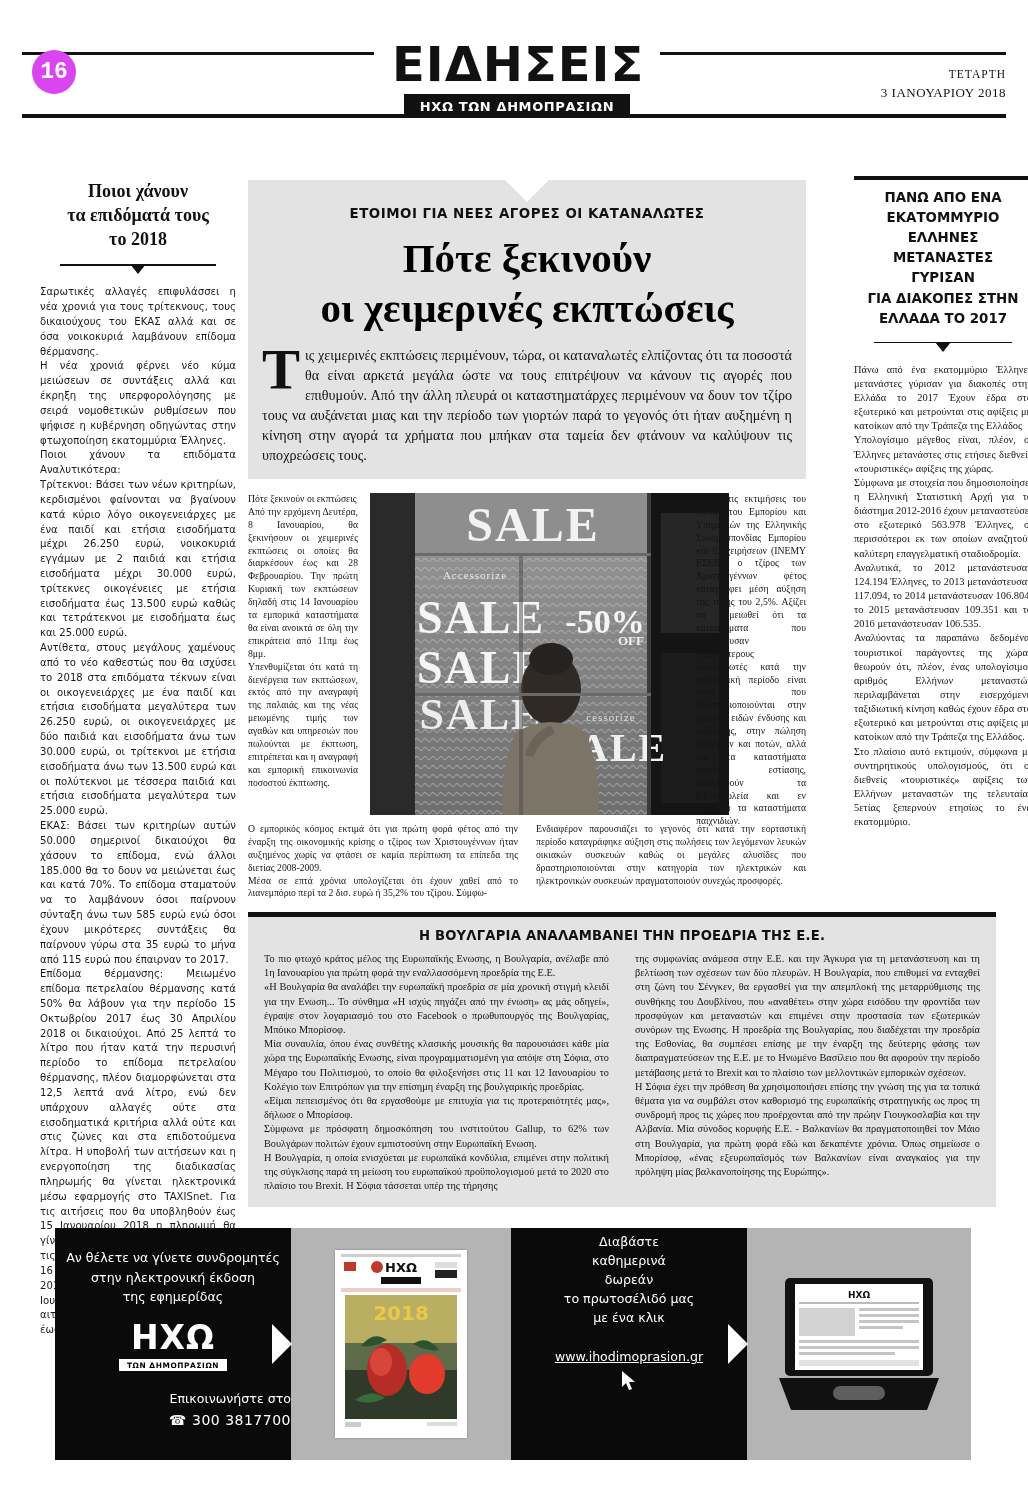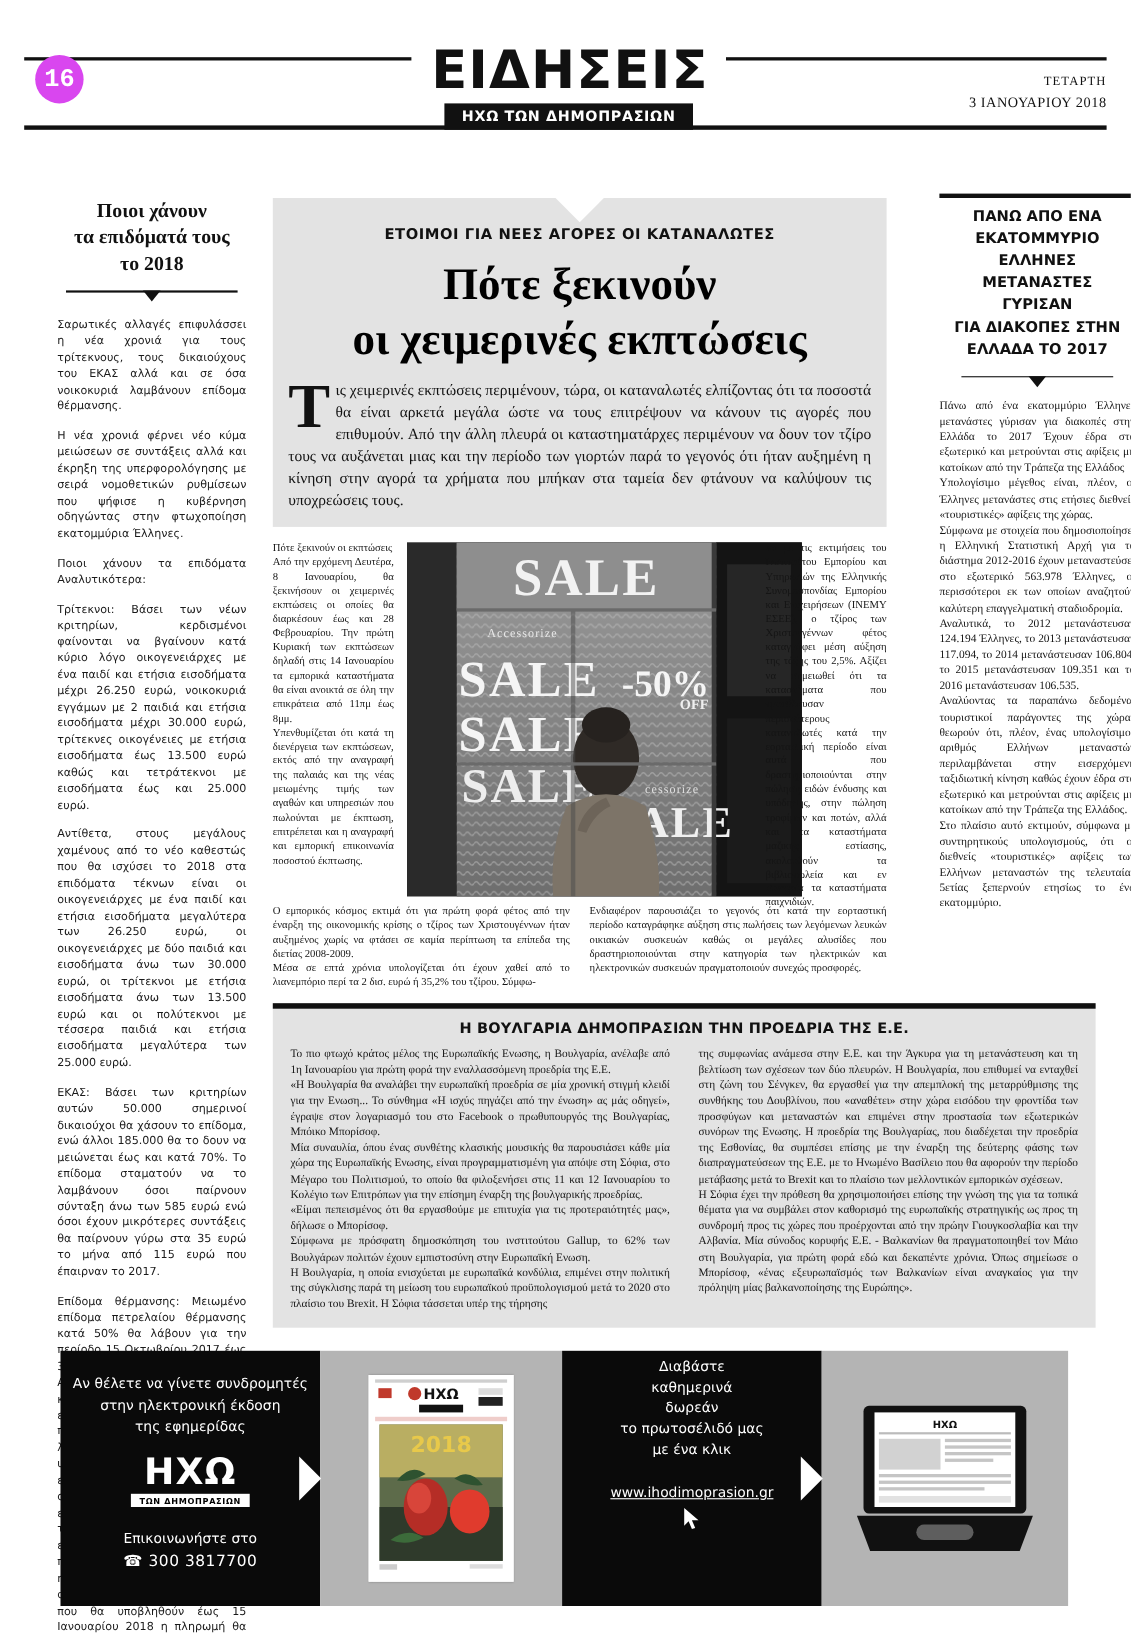--- a/index.html
+++ b/index.html
@@ -46,21 +46,21 @@
   .divider{position:relative;height:16px;margin:10px 20px 8px 20px;}
   .divider .ln{position:absolute;left:0;top:3px;width:100%;height:1.4px;background:#111;}
   .divider .tri{
     position:absolute;left:50%;top:3px;margin-left:-8px;width:0;height:0;
     border-left:8px solid transparent;border-right:8px solid transparent;border-top:10px solid #111;
   }
   .left-body{
     font-family:"DejaVu Sans",sans-serif;font-size:10.1px;line-height:1.47;
     text-align:justify;color:#1a1a1a;
   }
-  .left-body p{margin:12px;}
+  .left-body p{margin:0;}
 
   
   .center{position:absolute;left:248px;top:180px;width:558px;}
   .hero{background:#e3e3e3;padding:10px 14px 14px 14px;position:relative;}
   .hero-tri{
     position:absolute;left:50%;top:0;margin-left:-22px;width:0;height:0;
     border-left:22px solid transparent;border-right:22px solid transparent;border-top:22px solid #ffffff;
   }
   .kicker{
     text-align:center;font-family:"DejaVu Sans",sans-serif;font-weight:700;
@@ -149,21 +149,21 @@
   }
   .logo-echo .big{
     font-family:"DejaVu Sans",sans-serif;font-weight:700;font-size:33px;
     letter-spacing:1px;color:#fff;line-height:1;
   }
   .logo-echo .small{
     display:inline-block;background:#fff;color:#000;font-family:"DejaVu Sans",sans-serif;
     font-weight:700;font-size:7.4px;letter-spacing:.6px;padding:1.5px 8px;margin-top:2px;
   }
   .contact{
-    text-align:center;font-family:"DejaVu Sans",sans-serif;font-size:12.6px;
+    text-align:right;font-family:"DejaVu Sans",sans-serif;font-size:12.6px;
     color:#fff;margin-top:16px;line-height:1.7;
   }
   .contact .phone{font-size:14px;letter-spacing:.5px;}
   .ad3 .ad-txt{padding-top:5px;line-height:1.5;}
   .adurl{
     text-align:center;font-family:"DejaVu Sans",sans-serif;font-size:12.6px;
     color:#fff;text-decoration:underline;margin-top:22px;display:block;
   }
   .cursor{margin:6px auto 0 auto;width:16px;height:22px;display:block;}
   .paper-thumb{
@@ -317,21 +317,21 @@
       <p>Υπολογίσιμο μέγεθος είναι, πλέον, οι Έλληνες μετανάστες στις ετήσιες διεθνείς «τουριστικές» αφίξεις της χώρας.</p>
       <p>Σύμφωνα με στοιχεία που δημοσιοποίησε, η Ελληνική Στατιστική Αρχή για το διάστημα 2012-2016 έχουν μεταναστεύσει στο εξωτερικό 563.978 Έλληνες, οι περισσότεροι εκ των οποίων αναζητούν καλύτερη επαγγελματική σταδιοδρομία.</p>
       <p>Αναλυτικά, το 2012 μετανάστευσαν 124.194 Έλληνες, το 2013 μετανάστευσαν 117.094, το 2014 μετανάστευσαν 106.804, το 2015 μετανάστευσαν 109.351 και το 2016 μετανάστευσαν 106.535.</p>
       <p>Αναλύοντας τα παραπάνω δεδομένα, τουριστικοί παράγοντες της χώρας θεωρούν ότι, πλέον, ένας υπολογίσιμος αριθμός Ελλήνων μεταναστών περιλαμβάνεται στην εισερχόμενη ταξιδιωτική κίνηση καθώς έχουν έδρα στο εξωτερικό και μετρούνται στις αφίξεις μη κατοίκων από την Τράπεζα της Ελλάδος.</p>
       <p>Στο πλαίσιο αυτό εκτιμούν, σύμφωνα με συντηρητικούς υπολογισμούς, ότι οι διεθνείς «τουριστικές» αφίξεις των Ελλήνων μεταναστών της τελευταίας 5ετίας ξεπερνούν ετησίως το ένα εκατομμύριο.</p>
     </div>
   </div>
 
   <div class="bulbox">
     <div class="topbar"></div>
-    <div class="bul-head">Η ΒΟΥΛΓΑΡΙΑ ΔΗΜΟΠΡΑΣΙΩΝ ΤΗΝ ΠΡΟΕΔΡΙΑ ΤΗΣ Ε.Ε.</div>
+    <div class="bul-head">Η ΒΟΥΛΓΑΡΙΑ ΑΝΑΛΑΜΒΑΝΕΙ ΤΗΝ ΠΡΟΕΔΡΙΑ ΤΗΣ Ε.Ε.</div>
     <div class="bul-cols">
       <div>
         <p>Το πιο φτωχό κράτος μέλος της Ευρωπαϊκής Ενωσης, η Βουλγαρία, ανέλαβε από 1η Ιανουαρίου για πρώτη φορά την εναλλασσόμενη προεδρία της Ε.Ε.</p>
         <p>«Η Βουλγαρία θα αναλάβει την ευρωπαϊκή προεδρία σε μία χρονική στιγμή κλειδί για την Ενωση... Το σύνθημα «Η ισχύς πηγάζει από την ένωση» ας μάς οδηγεί», έγραψε στον λογαριασμό του στο Facebook ο πρωθυπουργός της Βουλγαρίας, Μπόικο Μπορίσοφ.</p>
         <p>Μία συναυλία, όπου ένας συνθέτης κλασικής μουσικής θα παρουσιάσει κάθε μία χώρα της Ευρωπαϊκής Ενωσης, είναι προγραμματισμένη για απόψε στη Σόφια, στο Μέγαρο του Πολιτισμού, το οποίο θα φιλοξενήσει στις 11 και 12 Ιανουαρίου το Κολέγιο των Επιτρόπων για την επίσημη έναρξη της βουλγαρικής προεδρίας.</p>
         <p>«Είμαι πεπεισμένος ότι θα εργασθούμε με επιτυχία για τις προτεραιότητές μας», δήλωσε ο Μπορίσοφ.</p>
         <p>Σύμφωνα με πρόσφατη δημοσκόπηση του ινστιτούτου Gallup, το 62% των Βουλγάρων πολιτών έχουν εμπιστοσύνη στην Ευρωπαϊκή Ενωση.</p>
         <p>Η Βουλγαρία, η οποία ενισχύεται με ευρωπαϊκά κονδύλια, επιμένει στην πολιτική της σύγκλισης παρά τη μείωση του ευρωπαϊκού προϋπολογισμού μετά το 2020 στο πλαίσιο του Brexit. Η Σόφια τάσσεται υπέρ της τήρησης</p>
       </div>
       <div>

